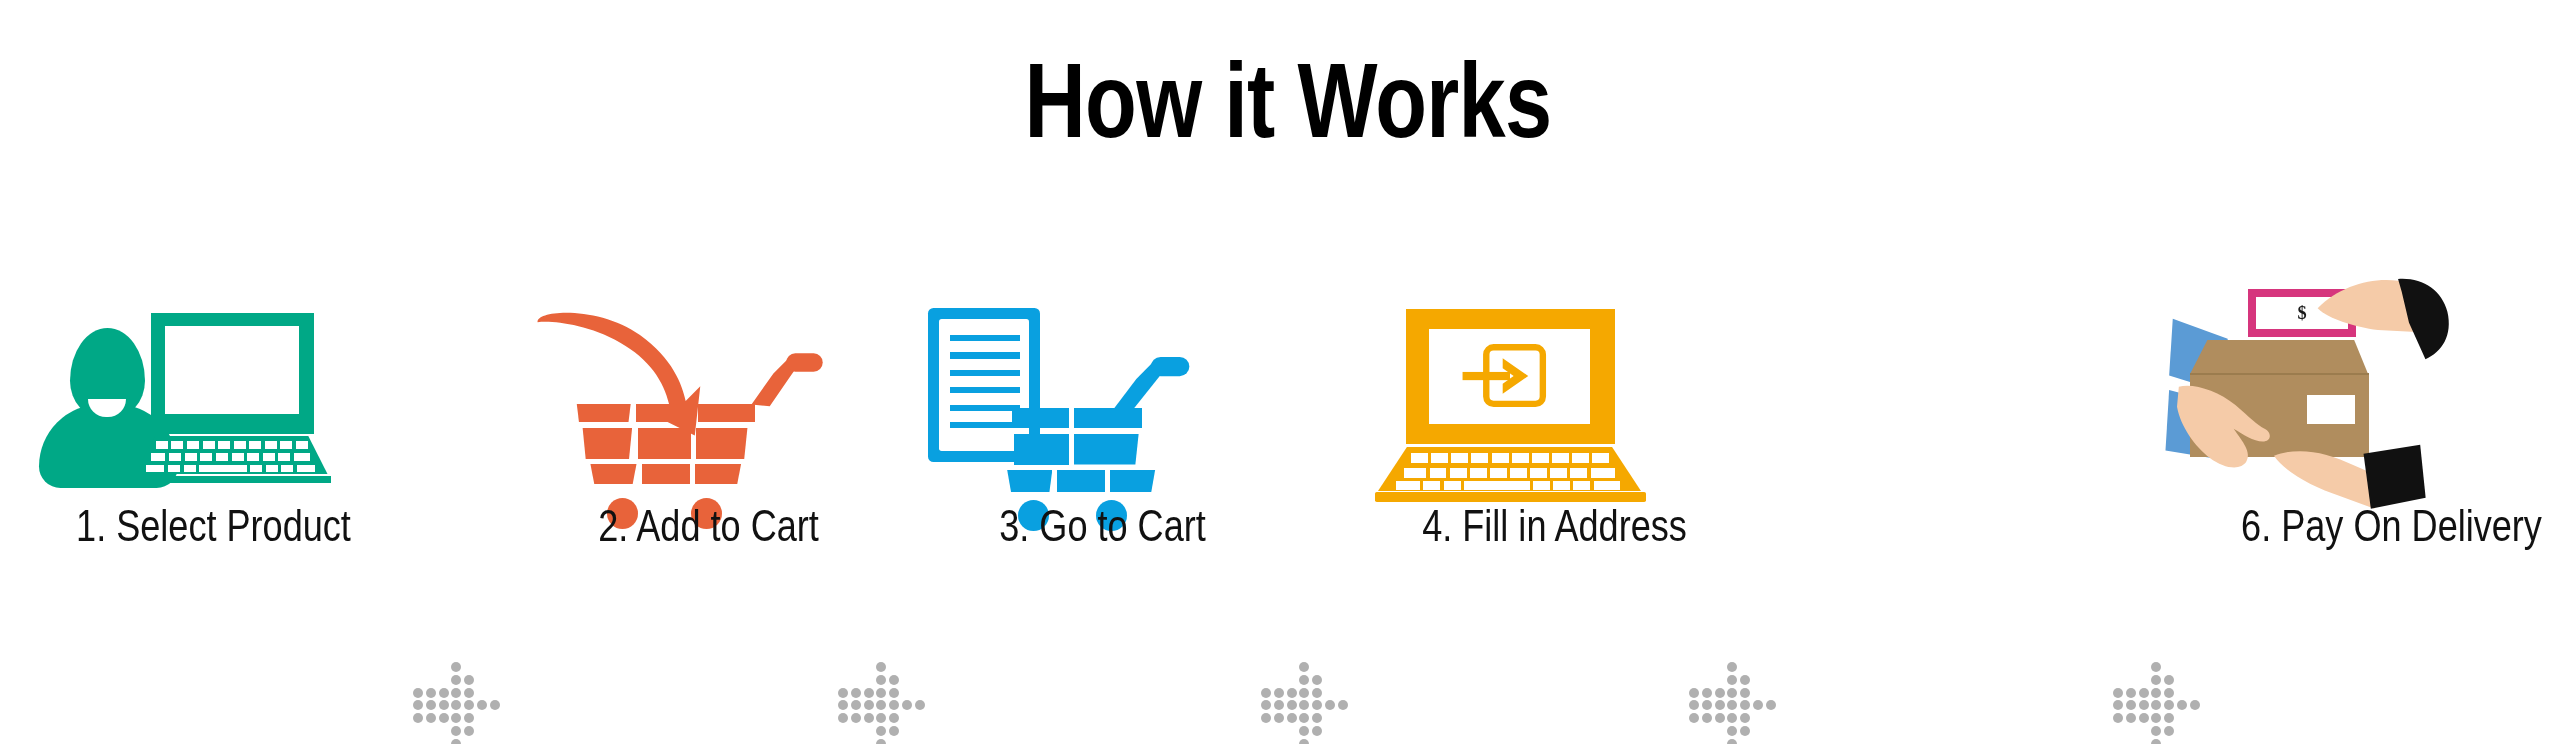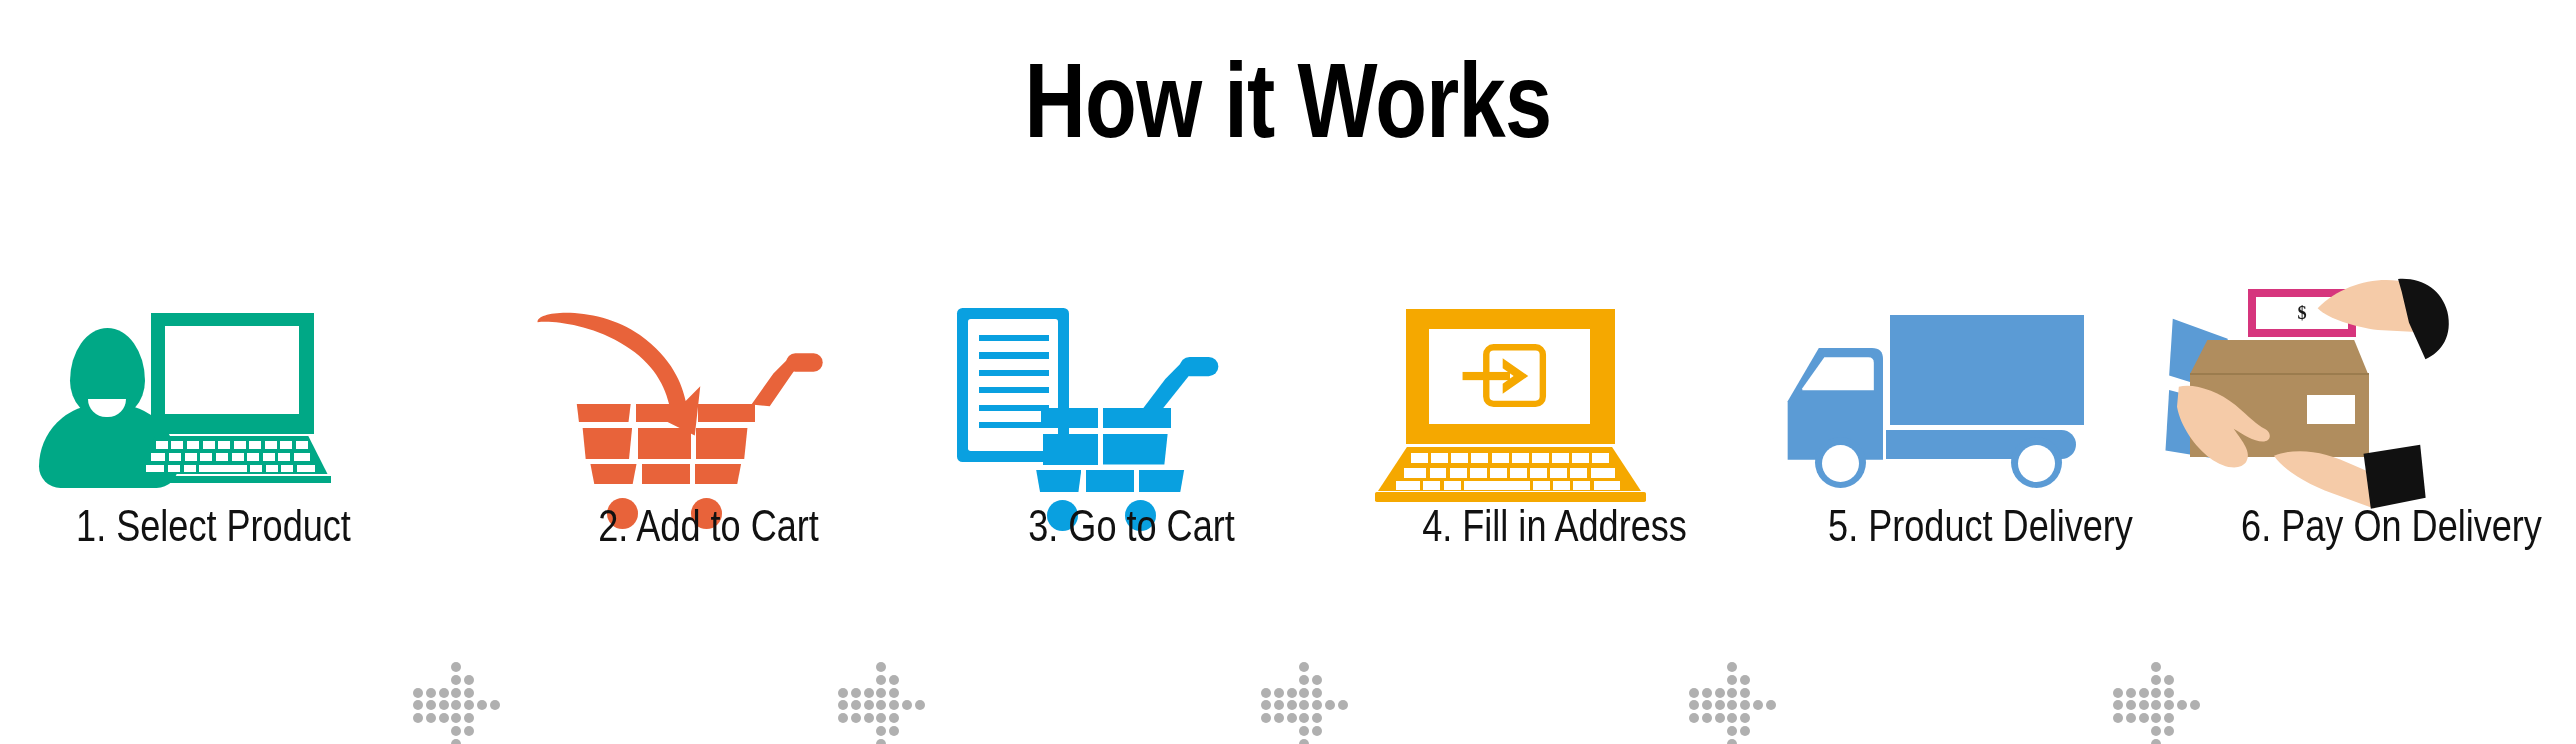--- a/index.html
+++ b/index.html
@@ -212,21 +212,21 @@
         <i style="left: 0px; top: 51px; background: rgb(176, 176, 176);"></i>
         <i style="left: 12.8px; top: 51px; background: rgb(176, 176, 176);"></i>
         <i style="left: 25.6px; top: 51px; background: rgb(176, 176, 176);"></i>
         <i style="left: 38px; top: 51px; background: rgb(176, 176, 176);"></i>
         <i style="left: 51px; top: 51px; background: rgb(176, 176, 176);"></i>
         <i style="left: 38px; top: 64px; background: rgb(176, 176, 176);"></i>
         <i style="left: 51px; top: 64px; background: rgb(176, 176, 176);"></i>
         <i style="left: 38px; top: 77px; background: rgb(176, 176, 176);"></i>
       </div>
 
-    <div class="step" style="left:935px;">
+    <div class="step" style="left:906px;">
       <div class="icon-wrap">
 
         <div class="ic" style="left:22px;top:5.5px;width:112px;height:154px;background:#09A0E0;border-radius:5.5px;"></div>
         <div class="ic" style="left:33px;top:16.5px;width:90px;height:132px;background:#ffffff;border-radius:2.7px;"></div>
         <div class="ic" style="left:44px;top:33px;width:70px;height:101px;">
           <span class="doc-line" style="left:0;top:0;  width:70px;height:6.4px;background:#09A0E0;"></span>
           <span class="doc-line" style="left:0;top:17.4px;width:70px;height:6.4px;background:#09A0E0;"></span>
           <span class="doc-line" style="left:0;top:35px;width:70px;height:6.4px;background:#09A0E0;"></span>
           <span class="doc-line" style="left:0;top:52px;width:70px;height:6.4px;background:#09A0E0;"></span>
           <span class="doc-line" style="left:0;top:70px;width:70px;height:6.4px;background:#09A0E0;"></span>
@@ -352,39 +352,20 @@
         <i style="left: 0px; top: 51px; background: rgb(176, 176, 176);"></i>
         <i style="left: 12.8px; top: 51px; background: rgb(176, 176, 176);"></i>
         <i style="left: 25.6px; top: 51px; background: rgb(176, 176, 176);"></i>
         <i style="left: 38px; top: 51px; background: rgb(176, 176, 176);"></i>
         <i style="left: 51px; top: 51px; background: rgb(176, 176, 176);"></i>
         <i style="left: 38px; top: 64px; background: rgb(176, 176, 176);"></i>
         <i style="left: 51px; top: 64px; background: rgb(176, 176, 176);"></i>
         <i style="left: 38px; top: 77px; background: rgb(176, 176, 176);"></i>
       </div>
 
-    <div class="step" style="left:1784px;">
-      <div class="icon-wrap">
-
-        <div class="ic" style="left:106px;top:12.8px;width:194px;height:110px;background:#5B9BD5;"></div>
-
-        <div class="ic" style="left:102px;top:128px;width:190px;height:29px;background:#5B9BD5;border-radius:0 14.6px 14.6px 0;"></div>
-
-        <svg width="110" height="165" viewBox="0 0 120 180" style="position:absolute;left:0;top:46px;">
-          <path d="M38 0 L 96 0 C 104 0 108 4 108 12 L 108 122 L 4 122 L 4 58 Z" fill="#5B9BD5"></path>
-          <path d="M44 10 L 92 10 C 96 10 98 12 98 16 L 98 46 L 20 46 L 20 44 Z" fill="#ffffff"></path>
-        </svg>
-
-        <div class="ic" style="left:31px;top:135px;width:51px;height:51px;border-radius:50%;background:#5B9BD5;"></div>
-        <div class="tire" style="left:38px;top:143px;width:37px;height:37px;"></div>
-        <div class="ic" style="left:227px;top:135px;width:51px;height:51px;border-radius:50%;background:#5B9BD5;"></div>
-        <div class="tire" style="left:234px;top:143px;width:37px;height:37px;"></div>
-      </div>
-      <div class="caption">5. Product Delivery</div>
-    </div>
 
     <div class="sep" style="left:2113px;">
         <i style="left: 38px; top: 0px; background: rgb(176, 176, 176);"></i>
         <i style="left: 38px; top: 12.8px; background: rgb(176, 176, 176);"></i>
         <i style="left: 51px; top: 12.8px; background: rgb(176, 176, 176);"></i>
         <i style="left: 0px; top: 25.6px; background: rgb(176, 176, 176);"></i>
         <i style="left: 12.8px; top: 25.6px; background: rgb(176, 176, 176);"></i>
         <i style="left: 25.6px; top: 25.6px; background: rgb(176, 176, 176);"></i>
         <i style="left: 38px; top: 25.6px; background: rgb(176, 176, 176);"></i>
         <i style="left: 51px; top: 25.6px; background: rgb(176, 176, 176);"></i>

